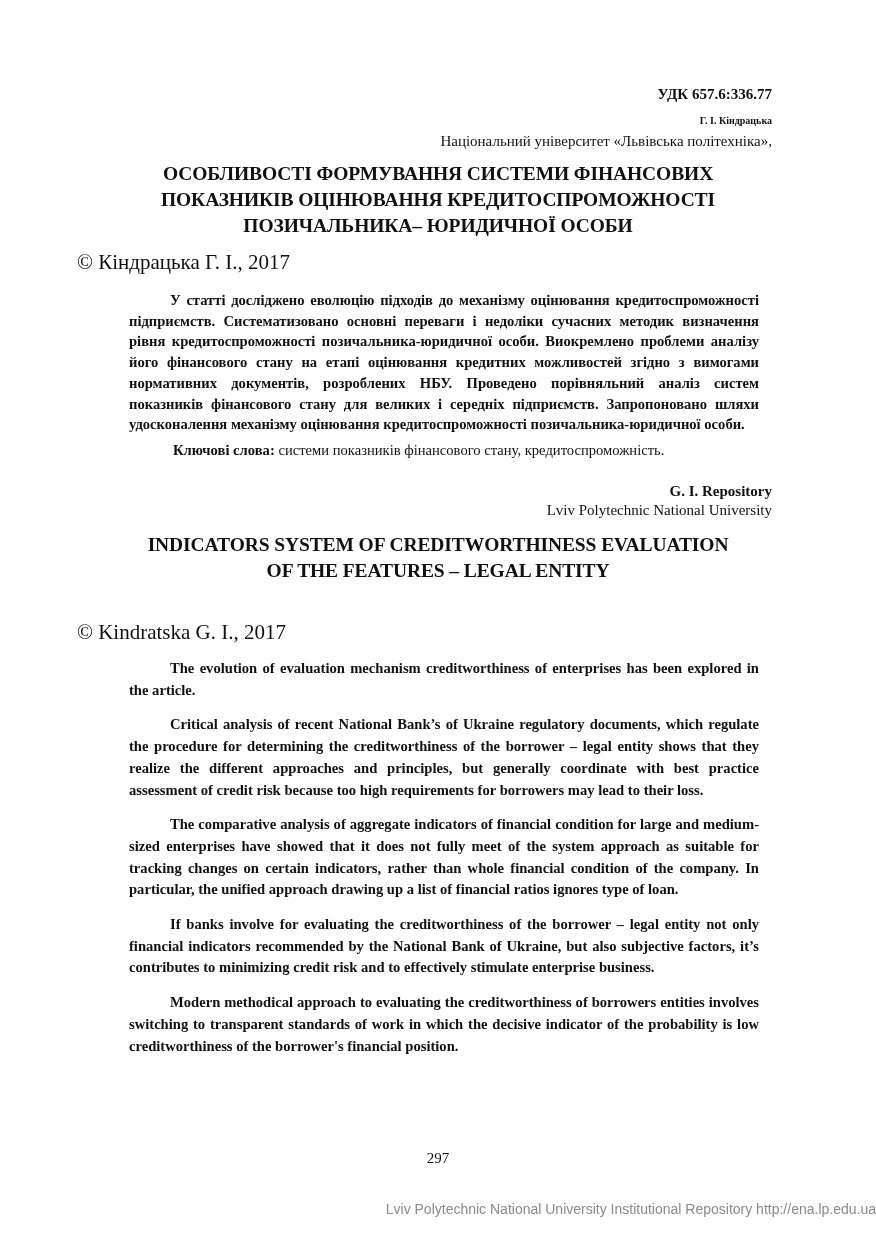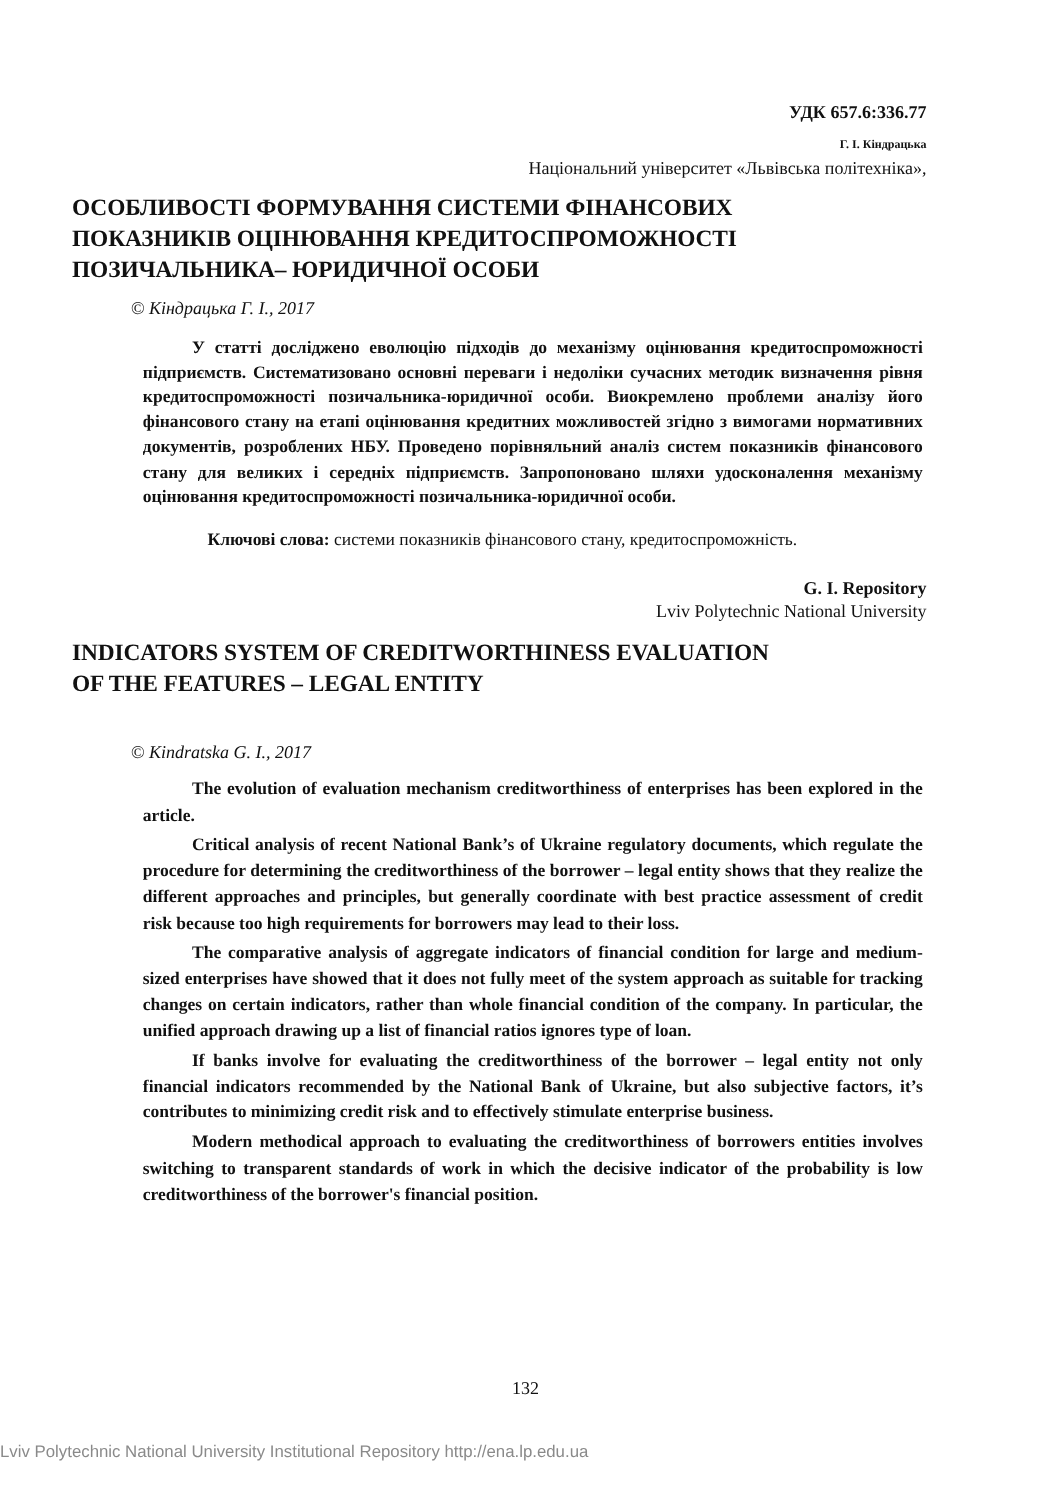--- a/index.html
+++ b/index.html
@@ -3,38 +3,38 @@
 <meta charset="utf-8">
 <style>
   html, body { margin: 0; padding: 0; background: #ffffff; }
   body { width: 876px; height: 1240px; position: relative; overflow: hidden;
          font-family: "Liberation Serif", "DejaVu Serif", serif; color: #111; }
   .page { position: absolute; left: 0; top: 0; width: 876px; height: 1240px; }
   .right { position: absolute; right: 104px; text-align: left; white-space: nowrap; }
   .udk { top: 86px; font-size: 15px; font-weight: bold; }
   .author-ua { top: 115px; font-size: 10px; font-weight: bold; }
   .affil-ua { top: 133px; font-size: 15px; }
-  .title { position: absolute; left: 60px; width: 756px; 
+  .title { position: absolute; left: 60px; width: 756px; text-align: center;
            font-weight: bold; font-size: 19.5px; line-height: 26px; letter-spacing: -0.1px; }
   .title-ua { top: 161px; }
-  .copy { position: absolute; left: 77px; font-style: italic; font-size: 15px; margin-left: 32px; }
+  .copy { position: absolute; left: 77px; font-size: 21px; }
   .copy-ua { top: 250px; }
   .abstract { position: absolute; left: 116px; width: 656px; font-size: 14.6px;
               line-height: 20.7px; text-align: justify; }
-  .abstract p { margin: 3px; text-indent: 41px; }
+  .abstract p { margin: 13px; text-indent: 41px; }
   .abs-ua { top: 277px; font-weight: bold; }
   .kw { position: absolute; left: 157px; top: 442px; font-size: 14.6px; white-space: nowrap; }
   .kw b { font-weight: bold; margin-left: 16px; }
   .author-en { top: 483px; font-size: 15px; font-weight: bold; }
   .affil-en { top: 502px; font-size: 15px; }
   .title-en { top: 532px; }
   .copy-en { top: 620px; }
   .abs-en { top: 645px; font-weight: bold; line-height: 21.7px; }
   .pagenum { position: absolute; left: 0; width: 876px; top: 1150px; text-align: center; font-size: 15px; }
-  .footer { position: absolute; left: 0; width: 876px; top: 1201px; text-align: left;
+  .footer { position: absolute; left: 0; width: 876px; top: 1201px; text-align: right;
             font-family: "Liberation Sans", "DejaVu Sans", sans-serif; font-size: 14px; color: #8a8a8a; }
 </style>
 </head>
 <body>
 
 <div class="page">
   <div class="right udk">УДК 657.6:336.77</div>
   <div class="right author-ua">Г. І. Кіндрацька</div>
   <div class="right affil-ua">Національний університет «Львівська політехніка»,</div>
 
@@ -65,15 +65,15 @@
   <div class="copy copy-en">© Kindratska G. I., 2017</div>
 
   <div class="abstract abs-en">
     <p>The evolution of evaluation mechanism creditworthiness of enterprises has been explored in the article.</p>
     <p>Critical analysis of recent National Bank’s of Ukraine regulatory documents, which regulate the procedure for determining the creditworthiness of the borrower – legal entity shows that they realize the different approaches and principles, but generally coordinate with best practice assessment of credit risk because too high requirements for borrowers may lead to their loss.</p>
     <p>The comparative analysis of aggregate indicators of financial condition for large and medium-sized enterprises have showed that it does not fully meet of the system approach as suitable for tracking changes on certain indicators, rather than whole financial condition of the company. In particular, the unified approach drawing up a list of financial ratios ignores type of loan.</p>
     <p>If banks involve for evaluating the creditworthiness of the borrower – legal entity not only financial indicators recommended by the National Bank of Ukraine, but also subjective factors, it’s contributes to minimizing credit risk and to effectively stimulate enterprise business.</p>
     <p>Modern methodical approach to evaluating the creditworthiness of borrowers entities involves switching to transparent standards of work in which the decisive indicator of the probability is low creditworthiness of the borrower's financial position.</p>
   </div>
 
-  <div class="pagenum">132</div>
+  <div class="pagenum">297</div>
   <div class="footer">Lviv Polytechnic National University Institutional Repository http://ena.lp.edu.ua</div>
 </div>
 
 </body></html>

